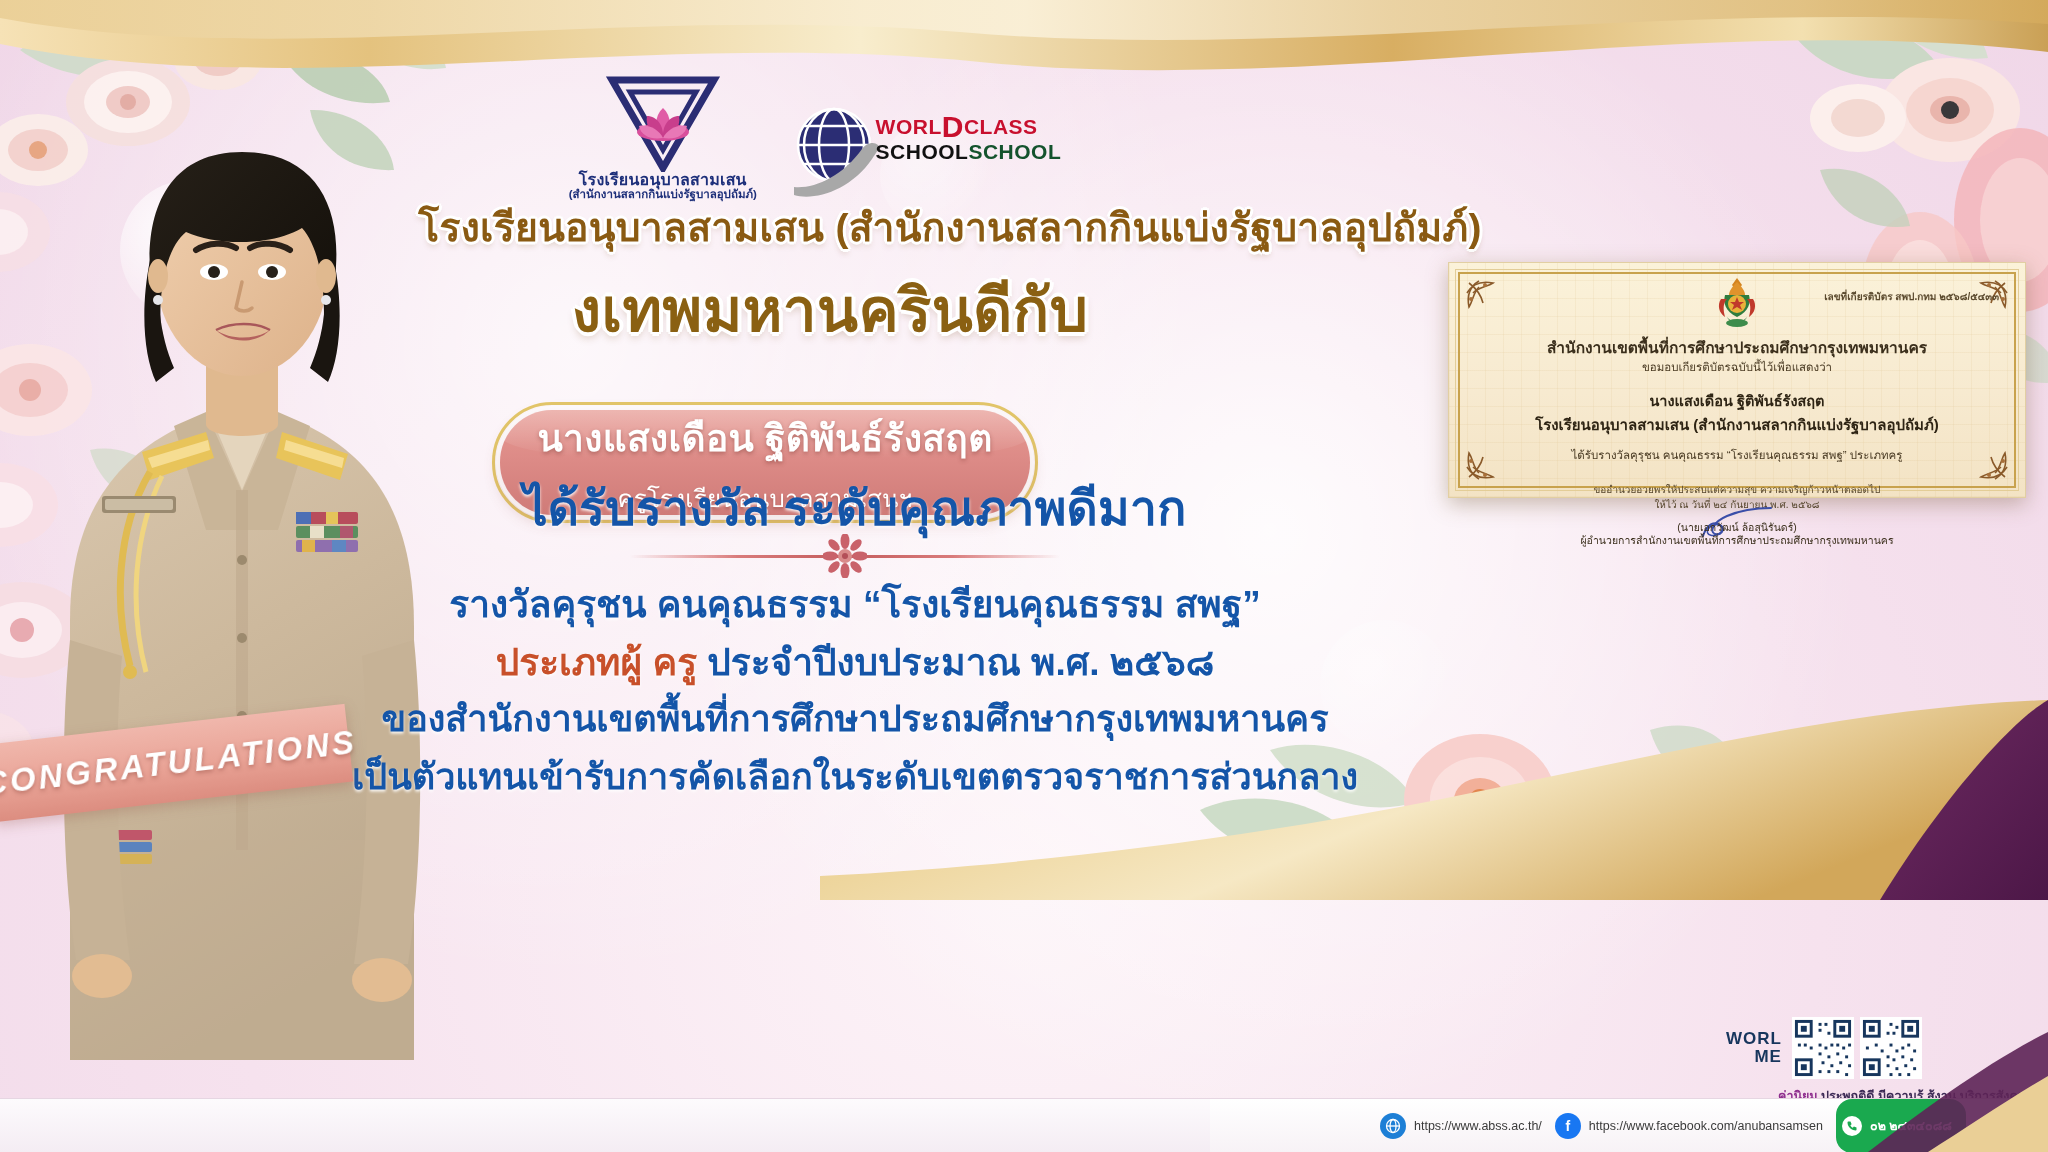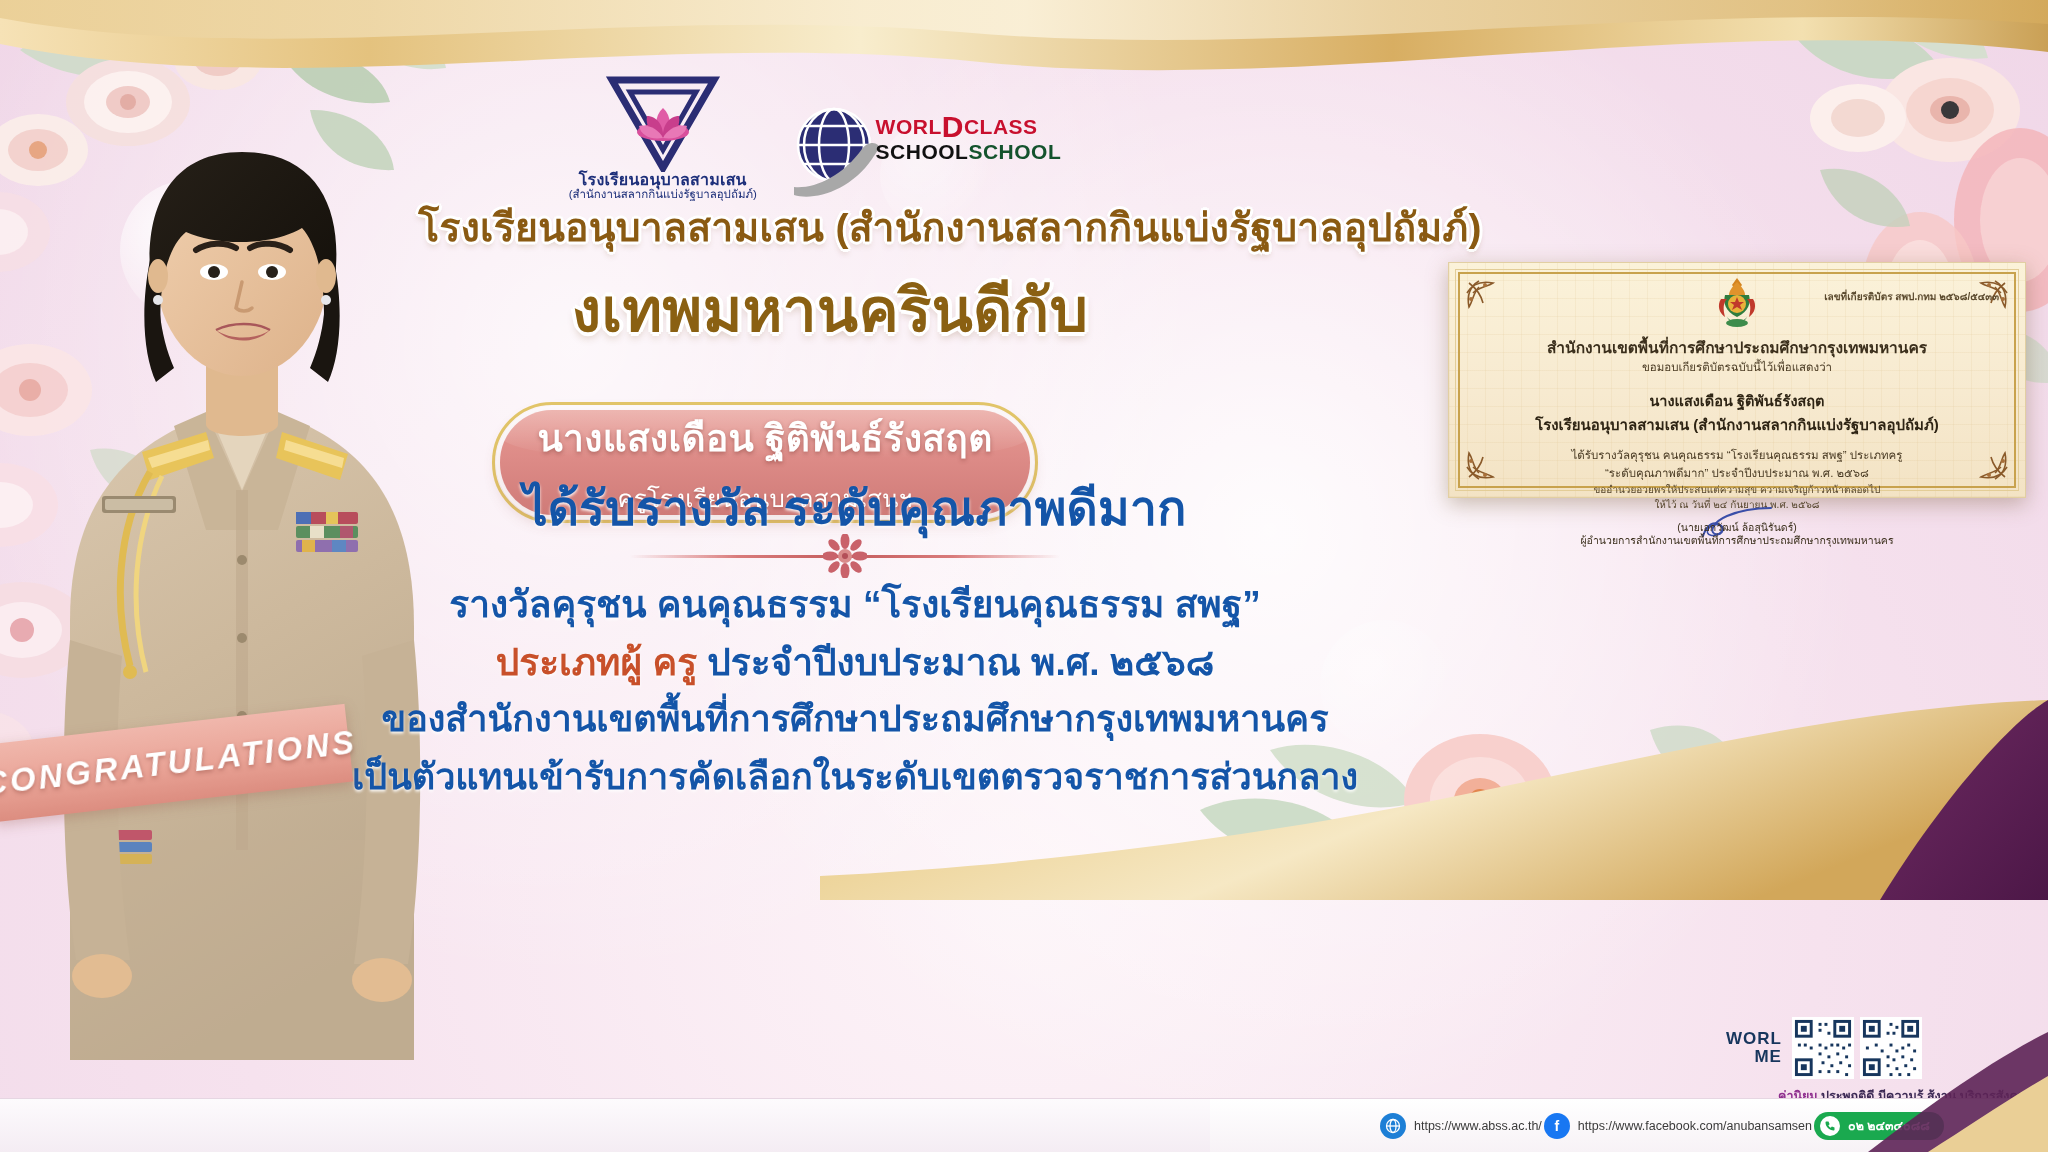--- a/index.html
+++ b/index.html
@@ -42,21 +42,21 @@
     position:absolute; left:556px; top:16px; width:470px; height:185px;
     display:flex; align-items:flex-end; gap:18px;
   }
   .logo-school { width:215px; text-align:center; }
   .logo-school .mark { display:block; margin:0 auto; }
   .logo-school .l1 {
     font-size:16px; color:#1d2f7a; font-weight:bold; letter-spacing:.2px;
     line-height:1.05; white-space:nowrap;
   }
   .logo-school .l2 {
-    font-size:11.5px; color:#1d2f7a; font-weight:normal; line-height:1.1;
+    font-size:11.5px; color:#1d2f7a; font-weight:bold; line-height:1.1;
     white-space:nowrap;
   }
   .logo-wcss { width:240px; position:relative; height:100px; }
   .wcss-text { position:absolute; left:88px; top:14px; }
   .wcss-r1 { font-size:21px; font-weight:bold; letter-spacing:.5px; line-height:1; }
   .wcss-r2 { font-size:21px; font-weight:bold; letter-spacing:.5px; line-height:1.05; margin-top:2px;}
   .wcss-world { color:#c8102e; }
   .wcss-class { color:#c8102e; }
   .wcss-standard { color:#111; }
   .wcss-school { color:#14532d; }
@@ -212,21 +212,21 @@
     background:linear-gradient(180deg,#ffffff 0%, #f7f2f6 100%);
     border-top:1px solid #e6d6e2;
     display:flex; align-items:center;
   }
   .footer-left {
     position:absolute; left:0; top:0; width:1210px; height:54px;
     background:linear-gradient(180deg,#fdfbfd,#f4ecf3);
   }
   .footer-items {
     position:absolute; left:1380px; top:0; height:54px;
-    display:flex; align-items:center; gap:2px;
+    display:flex; gap:13px;
   }
   .f-item { display:flex; align-items:center; gap:8px; }
   .f-txt { font-size:12.5px; color:#3a3a3a; white-space:nowrap; }
   .circ {
     width:26px; height:26px; border-radius:50%;
     display:flex; align-items:center; justify-content:center;
     color:#fff; font-size:14px; font-weight:bold; flex:none;
   }
   .c-web { background:#1d7fd6; }
   .c-fb  { background:#1877f2; }
@@ -594,21 +594,20 @@
       <path d="M12 40 C16 48 28 48 32 40 C28 46 16 46 12 40Z" fill="#2f7d3e"></path>
       <ellipse cx="22" cy="46" rx="11" ry="4" fill="#3d8c4b"></ellipse>
     </svg>
 
     <div class="cert-no">เลขที่เกียรติบัตร สพป.กทม ๒๕๖๘/๕๔๓๓</div>
     <div class="cert-t1">สำนักงานเขตพื้นที่การศึกษาประถมศึกษากรุงเทพมหานคร</div>
     <div class="cert-t2">ขอมอบเกียรติบัตรฉบับนี้ไว้เพื่อแสดงว่า</div>
     <div class="cert-name">นางแสงเดือน ฐิติพันธ์รังสฤต</div>
     <div class="cert-school">โรงเรียนอนุบาลสามเสน (สำนักงานสลากกินแบ่งรัฐบาลอุปถัมภ์)</div>
     <div class="cert-b1">ได้รับรางวัลคุรุชน  คนคุณธรรม “โรงเรียนคุณธรรม สพฐ”  ประเภทครู</div>
-    <div class="cert-b2">“ระดับคุณภาพดีมาก”  ประจำปีงบประมาณ พ.ศ. ๒๕๖๘</div>
     <div class="cert-b3">ขออำนวยอวยพรให้ประสบแต่ความสุข  ความเจริญก้าวหน้าตลอดไป</div>
     <div class="cert-b4">ให้ไว้  ณ  วันที่ ๒๔  กันยายน พ.ศ. ๒๕๖๘</div>
 
     <svg class="cert-sign" viewBox="0 0 80 34">
       <path d="M6 30 C10 18 18 14 24 20 C28 24 24 30 18 28 C12 26 16 16 30 10 C44 4 60 2 74 2" stroke="#3a4ea8" stroke-width="2" fill="none" stroke-linecap="round"></path>
       <ellipse cx="18" cy="24" rx="8" ry="5" stroke="#3a4ea8" stroke-width="1.6" fill="none" transform="rotate(-20 18 24)"></ellipse>
     </svg>
 
     <div class="cert-s1">(นายเอกวัฒน์   ล้อสุนิรันดร์)</div>
     <div class="cert-s2">ผู้อำนวยการสำนักงานเขตพื้นที่การศึกษาประถมศึกษากรุงเทพมหานคร</div>

